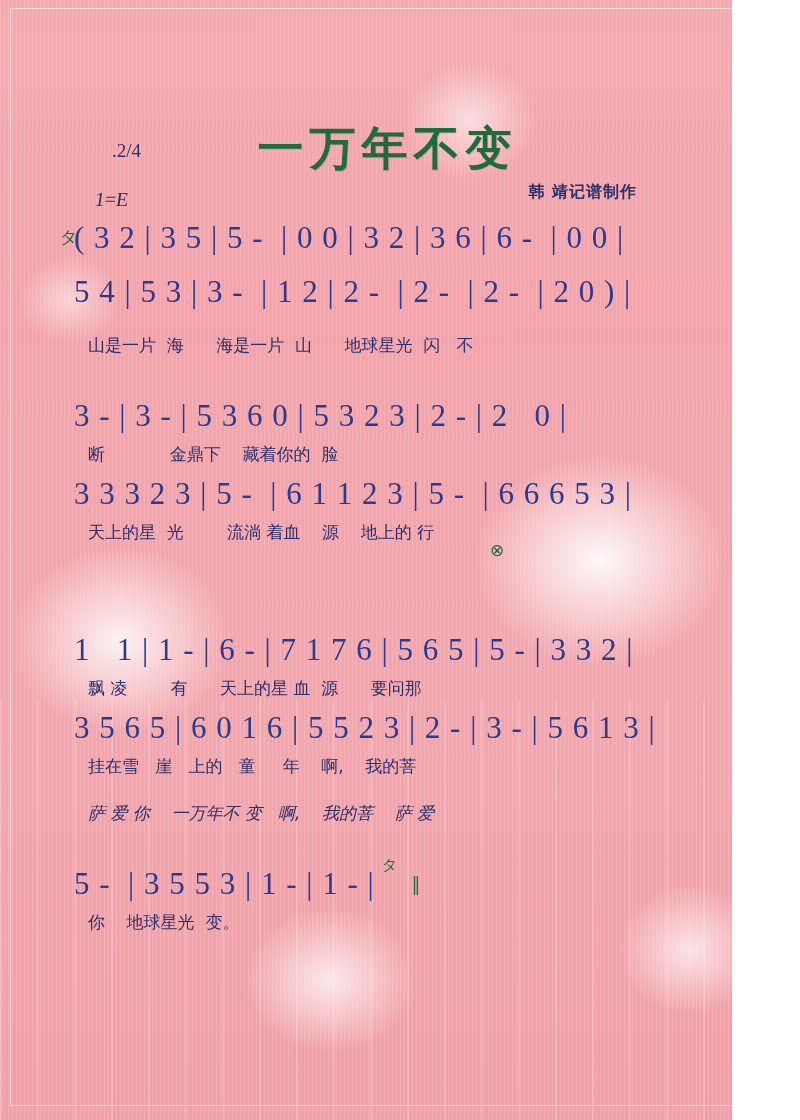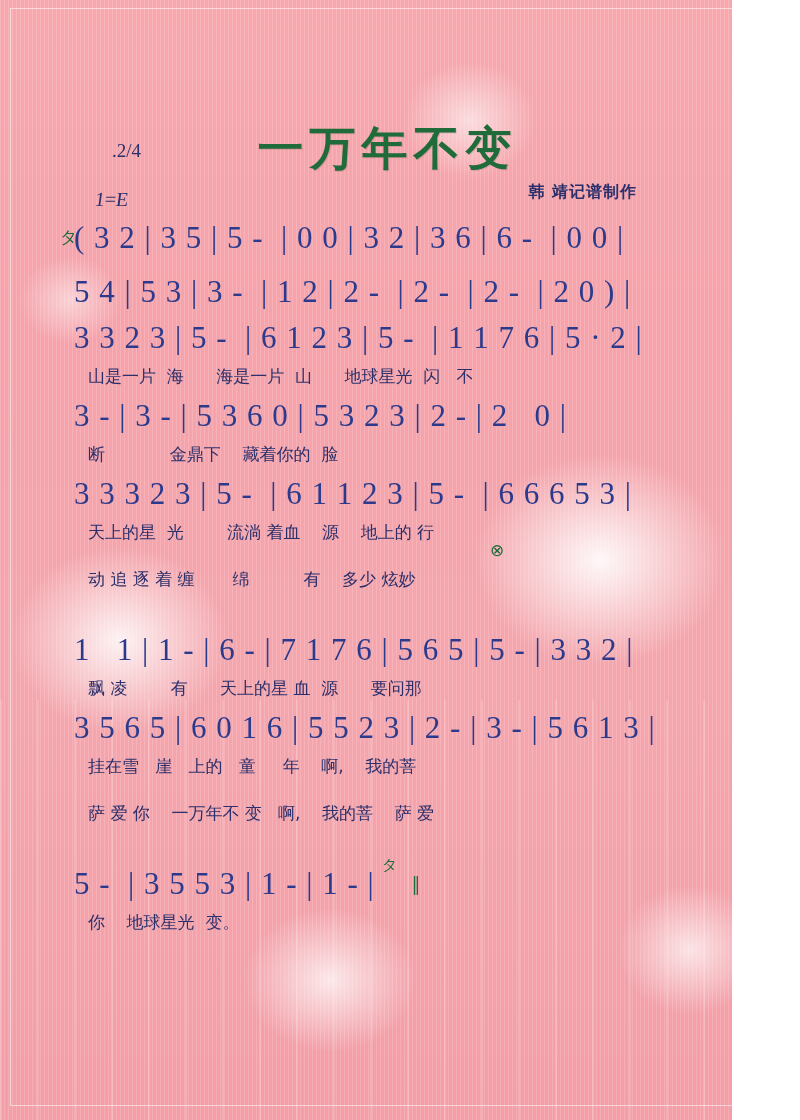--- a/index.html
+++ b/index.html
@@ -138,51 +138,49 @@
     <div class="sys" style="height:54px;">
       <span class="ann-mark" style="left:0px; top:4px;">タ</span>
       <div class="notes">( 3 2 | 3 5 | 5 -  | 0 0 | 3 2 | 3 6 | 6 -  | 0 0 |</div>
     </div>
 
     <div class="sys" style="height:46px;">
       <div class="notes">5 4 | 5 3 | 3 -  | 1 2 | 2 -  | 2 -  | 2 -  | 2 0 ) |</div>
     </div>
 
     <div class="sys" style="height:78px;">
-      <div class="notes">3 3 2 3 | 5 -  | 6 1 2 3 | 5 -  | 1 1 7 6 | 5 · 2 |</div>
       <div class="lyrics" style="padding-top:12px;">山是一片  海      海是一片  山      地球星光  闪   不</div>
     </div>
 
     <div class="sys" style="height:78px;">
       <div class="notes">3 - | 3 - | 5 3 6 0 | 5 3 2 3 | 2 - | 2   0 |</div>
       <div class="lyrics" style="padding-top:12px;">断            金鼎下    藏着你的  脸</div>
     </div>
 
     <div class="sys" style="height:78px;">
       <div class="notes">3 3 3 2 3 | 5 -  | 6 1 1 2 3 | 5 -  | 6 6 6 5 3 |</div>
       <div class="lyrics" style="padding-top:12px;">天上的星  光        流淌 着血    源    地上的 行</div>
     </div>
 
     <div class="sys" style="height:78px;">
       <span class="ann-mark" style="left:430px; top:-16px;">⊗</span>
-      <div class="lyrics" style="padding-top:12px;">动 追 逐 着 缠       绵          有    多少 炫妙</div>
     </div>
 
     <div class="sys" style="height:78px;">
       <div class="notes">1   1 | 1 - | 6 - | 7 1 7 6 | 5 6 5 | 5 - | 3 3 2 |</div>
       <div class="lyrics" style="padding-top:12px;">飘 凌        有      天上的星 血  源      要问那</div>
     </div>
 
     <div class="sys" style="height:78px;">
       <div class="notes">3 5 6 5 | 6 0 1 6 | 5 5 2 3 | 2 - | 3 - | 5 6 1 3 |</div>
       <div class="lyrics" style="padding-top:12px;">挂在雪   崖   上的   童     年    啊,    我的菩</div>
     </div>
 
     <div class="sys" style="height:78px;">
-      <div class="lyrics" style="padding-top:12px;">萨 爱 你    一万年不 变   啊,    我的菩    萨 爱</div>
+      <div class="lyrics" style="padding-top:12px;font-style:italic;">萨 爱 你    一万年不 变   啊,    我的菩    萨 爱</div>
     </div>
 
     <div class="sys" style="height:78px;">
       <span class="ann-green" style="left:322px; top:-12px;">タ</span>
       <span class="ann-mark" style="left:352px; top:2px; font-size:28px;">‖</span>
       <div class="notes">5 -  | 3 5 5 3 | 1 - | 1 - |</div>
       <div class="lyrics" style="padding-top:12px;">你    地球星光  变。</div>
     </div>
 
   </div>

